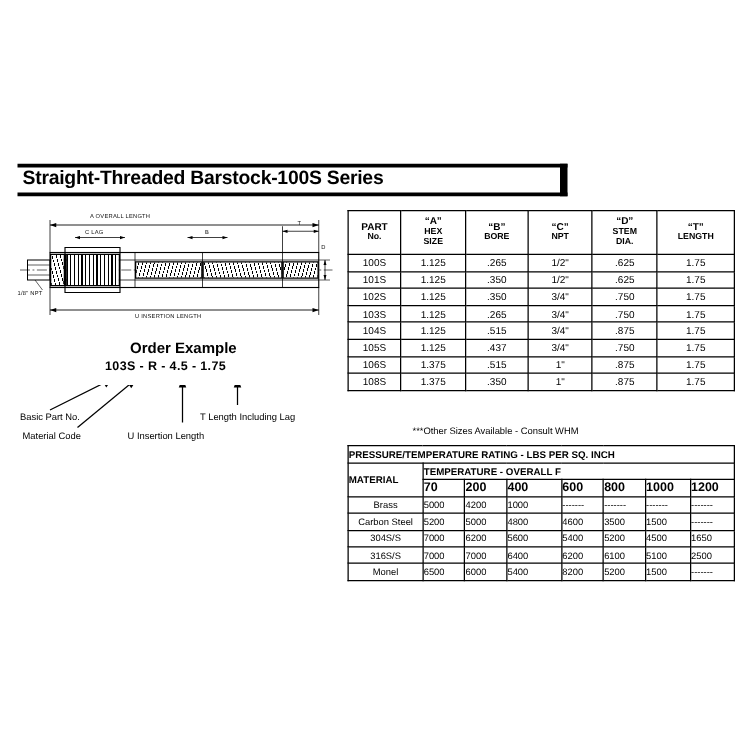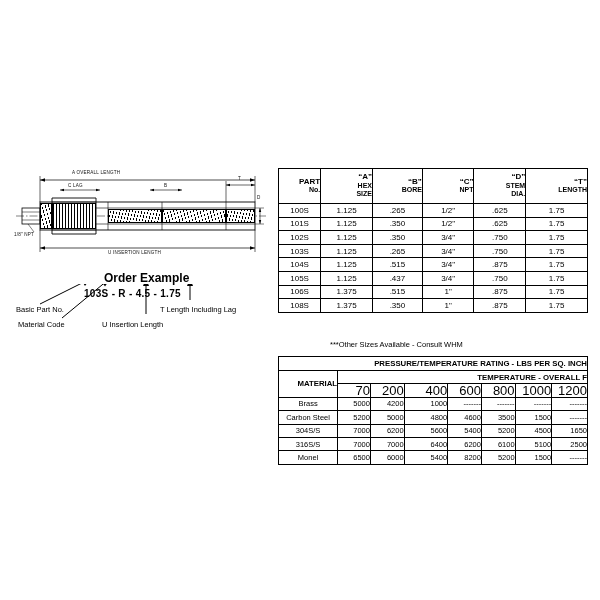--- a/index.html
+++ b/index.html
@@ -109,21 +109,21 @@
     position: absolute;
     left: 84px;
     top: 288px;
     font-size: 10px;
     font-weight: bold;
     letter-spacing: 0.3px;
   }
   .callouts {
     position: absolute;
     left: 10px;
-    top: 284px;
+    top: 308px;
     width: 262px;
     height: 48px;
   }
   .callout-label {
     position: absolute;
     font-size: 7.5px;
     white-space: nowrap;
   }
   .arrow-svg {
     position: absolute;
@@ -149,21 +149,20 @@
     padding: 0;
     height: 12.6px;
     line-height: 11px;
   }
   .spec-table thead th {
     font-size: 8px;
     font-weight: bold;
     line-height: 8.5px;
     height: 34px;
     vertical-align: middle;
-    text-align: right;
   }
   .spec-table thead th .sub {
     display: block;
     font-size: 7px;
   }
   .spec-table td.part {
     font-weight: normal;
   }
   .note {
     position: absolute;
@@ -175,21 +174,21 @@
 
   .pt-table {
     position: absolute;
     left: 278px;
     top: 356px;
     width: 310px;
     font-size: 7.5px;
   }
   .pt-table th, .pt-table td {
     border: 1px solid #000;
-    text-align: right;
+    text-align: left;
     padding: 0;
     height: 12.4px;
     line-height: 11px;
   }
   .pt-table .hdr-main {
     font-weight: bold;
     font-size: 7.8px;
     height: 13px;
   }
   .pt-table .mat-label {
@@ -198,29 +197,35 @@
     vertical-align: middle;
   }
   .pt-table td.matname {
     text-align: center;
   }
   .pt-table th.temp-head {
     font-weight: bold;
     font-size: 7.8px;
   }
   .pt-table th.tempnum {
-    font-weight: normal;
-    font-size: 13px;
+    font-weight: bold;
+    font-size: 10px;
   }
 </style>
 </head>
 <body>
 
 <div class="page">
 
+  <div class="title-wrap">
+    <div class="title-bar-line"></div>
+    <div class="title-bar-line bottom"></div>
+    <div class="title-text">Straight-Threaded Barstock-100S Series</div>
+    <div class="title-cap"></div>
+  </div>
 
   <div class="drawing">
 
     <svg class="arrow-svg" width="258" height="100">
 
       <line x1="28" y1="12" x2="243" y2="12" stroke="#000" stroke-width="0.7"></line>
       <polygon points="28,12 33,10.3 33,13.7" fill="#000"></polygon>
       <polygon points="243,12 238,10.3 238,13.7" fill="#000"></polygon>
       <line x1="28" y1="8" x2="28" y2="34" stroke="#000" stroke-width="0.6"></line>
       <line x1="243" y1="8" x2="243" y2="34" stroke="#000" stroke-width="0.6"></line>

